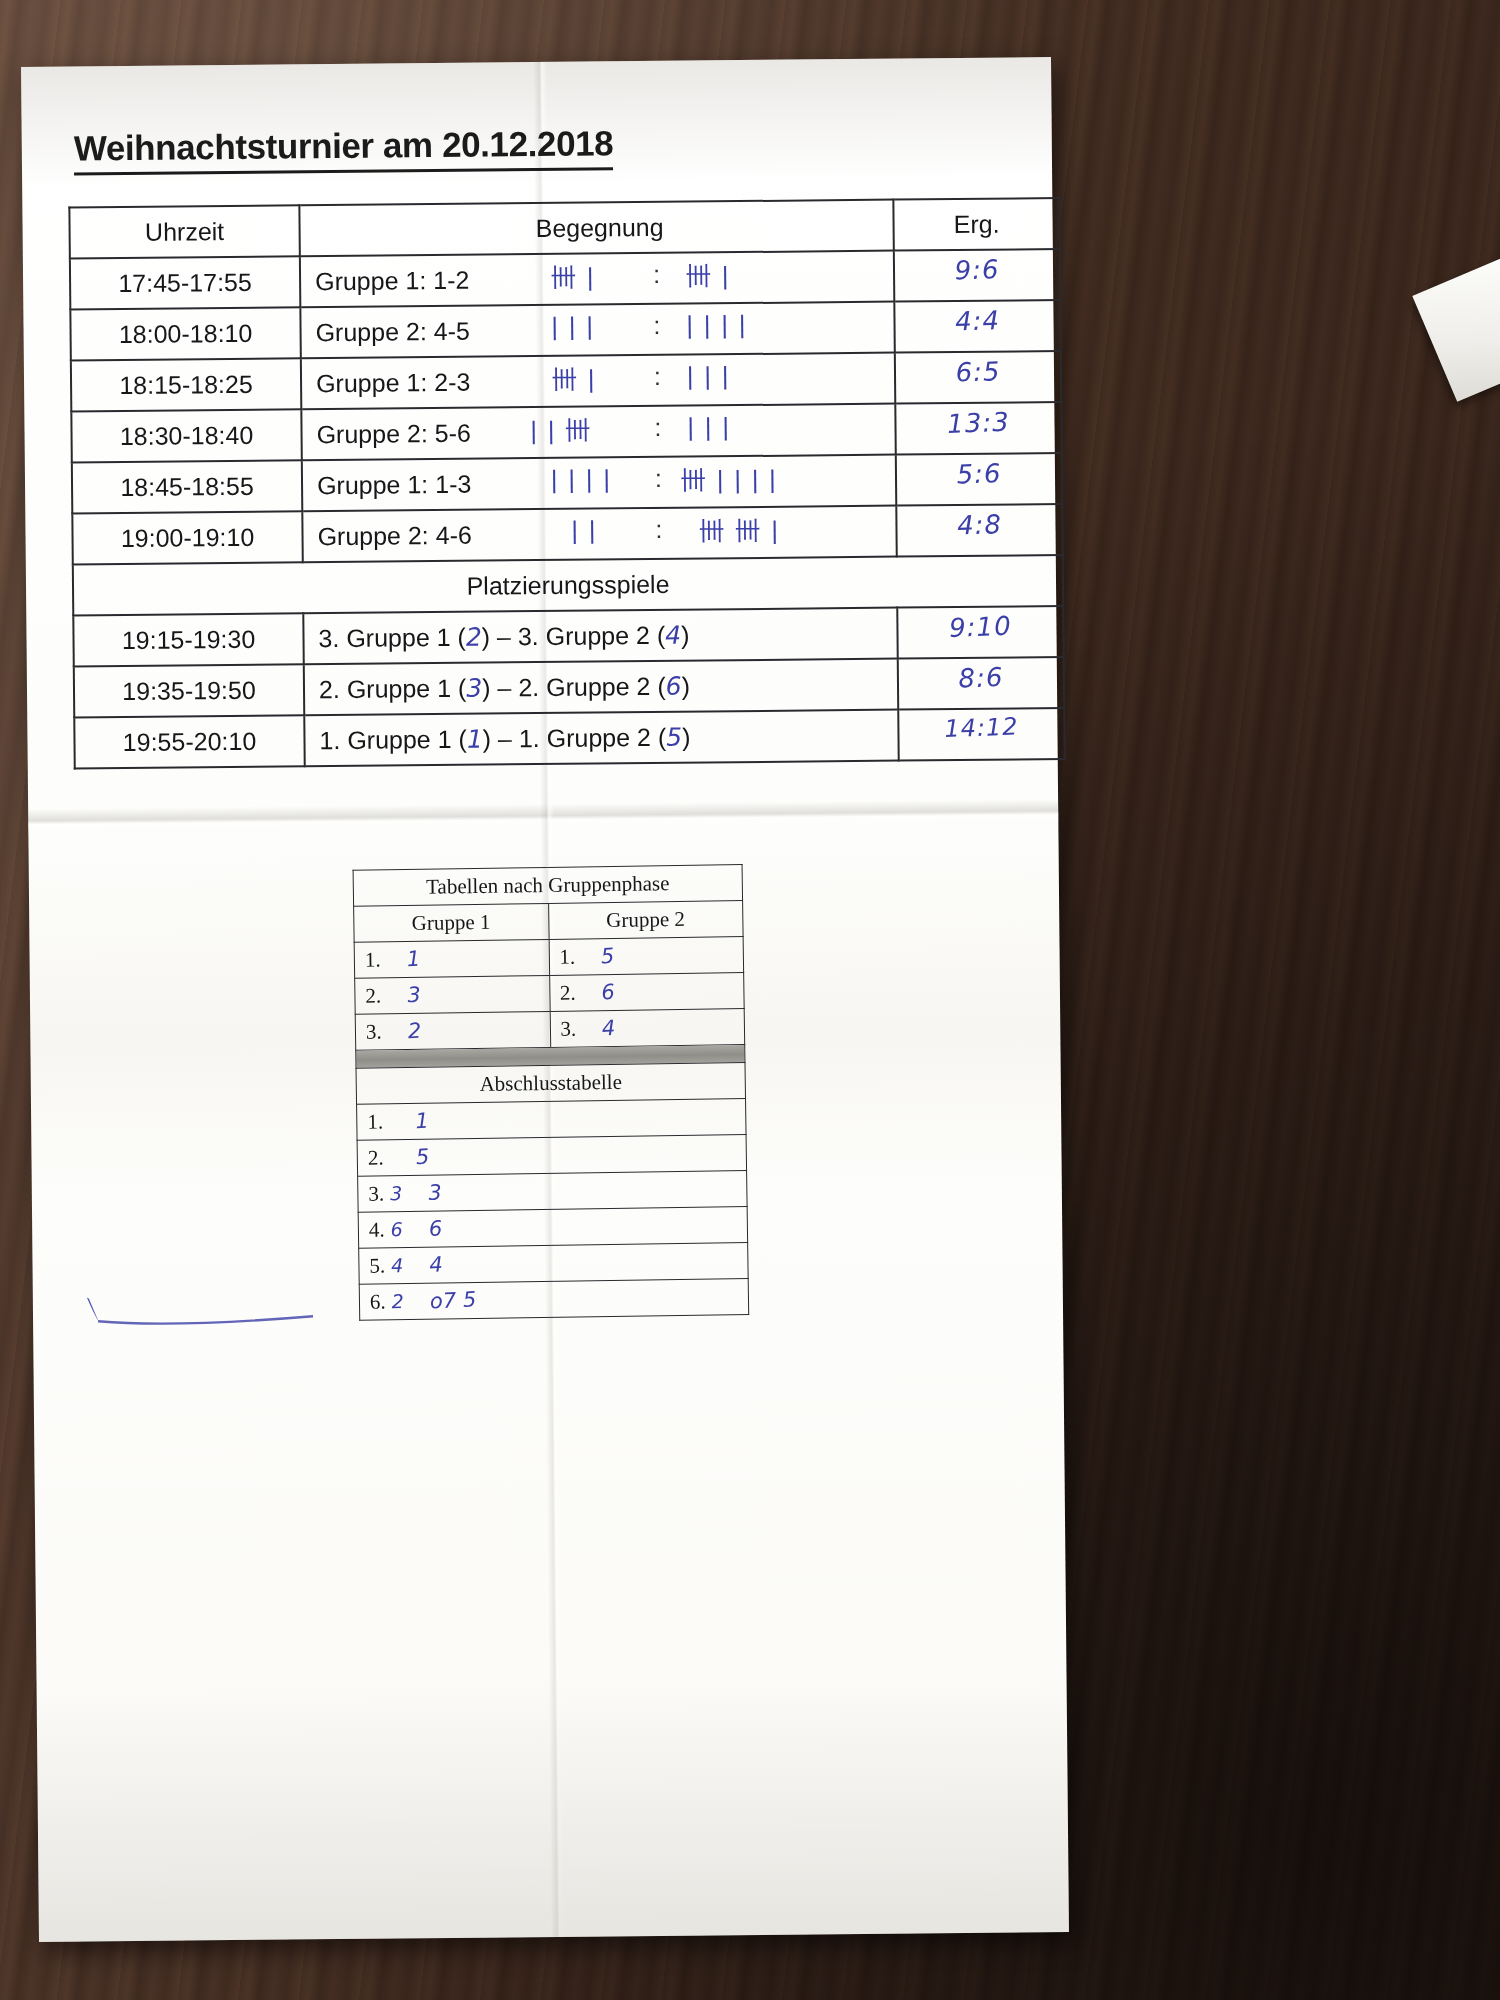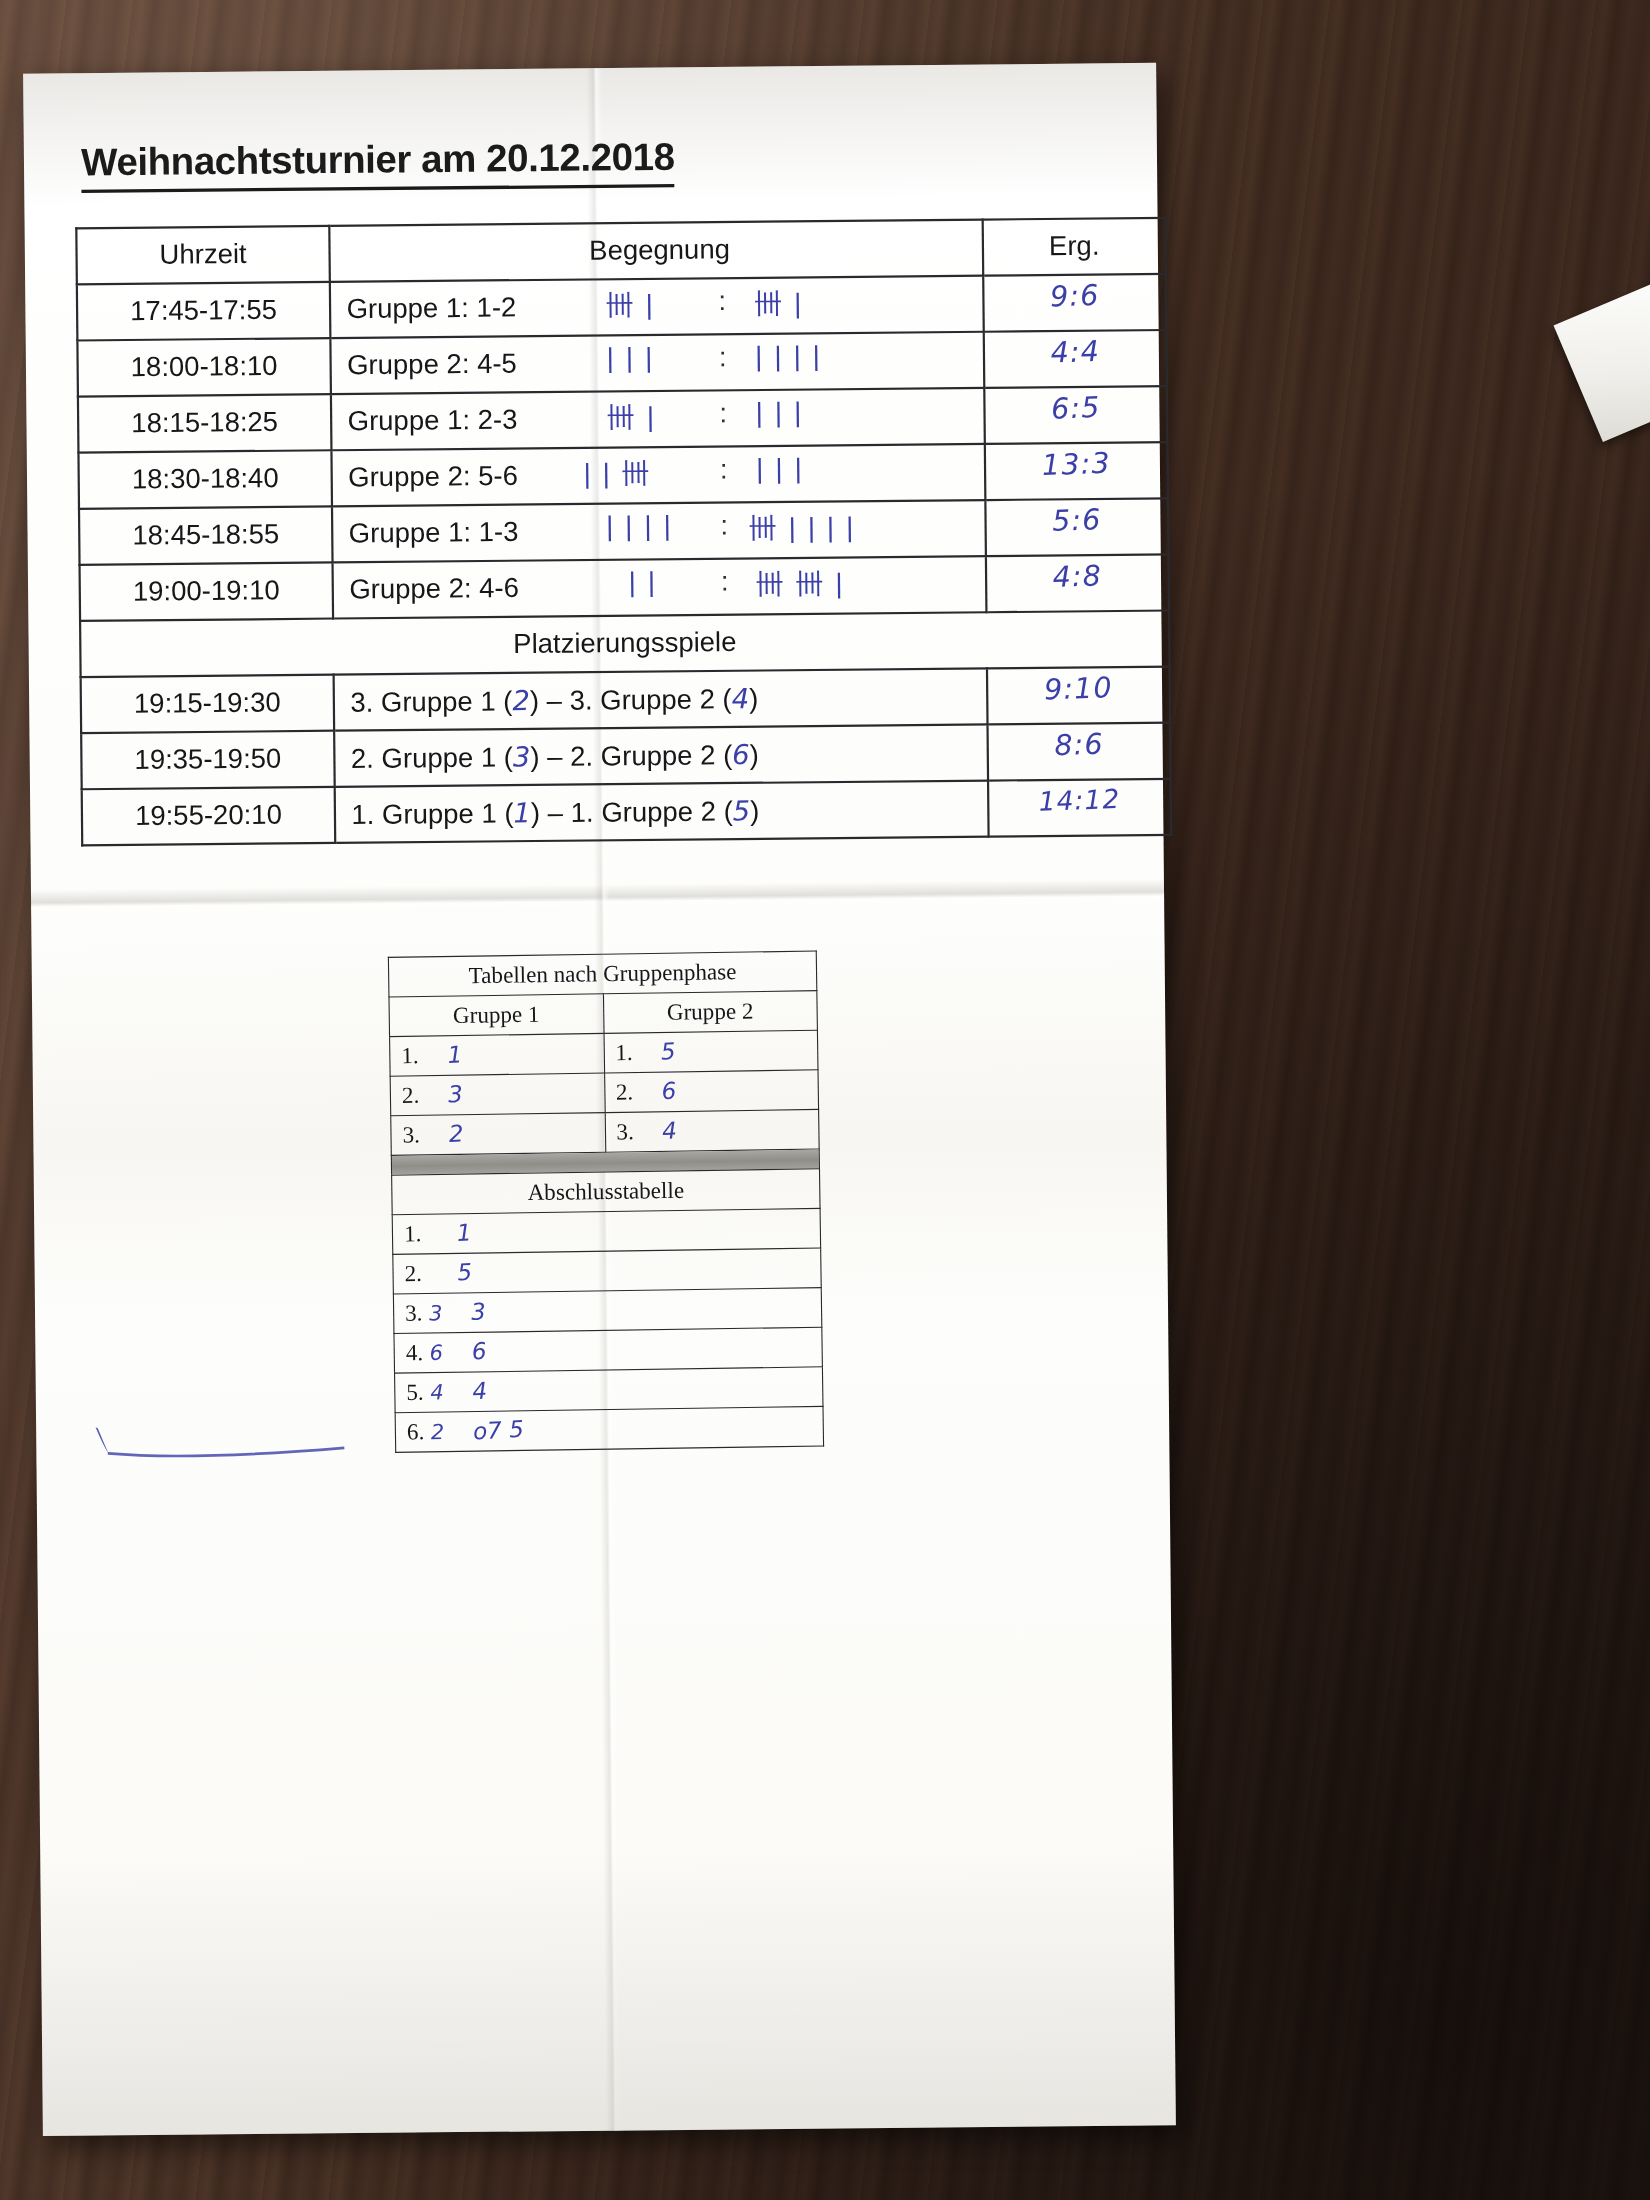--- a/index.html
+++ b/index.html
@@ -298,21 +298,21 @@
         <span class="hw hw-res">5:6</span>
       </td>
     </tr>
 
     <tr>
       <td class="c-time">19:00-19:10</td>
       <td class="c-match">
         <span>Gruppe 2: 4-6</span>
         <span class="tally left" style="left:268px">| |</span>
         <span class="tally colon">:</span>
-        <span class="tally right" style="left:384px">卌 卌 |</span>
+        <span class="tally right" style="left:396px">卌 卌 |</span>
       </td>
       <td class="c-res">
         <span class="hw hw-res">4:8</span>
       </td>
     </tr>
 
     <tr>
       <td class="band" colspan="3">Platzierungsspiele</td>
     </tr>
 

